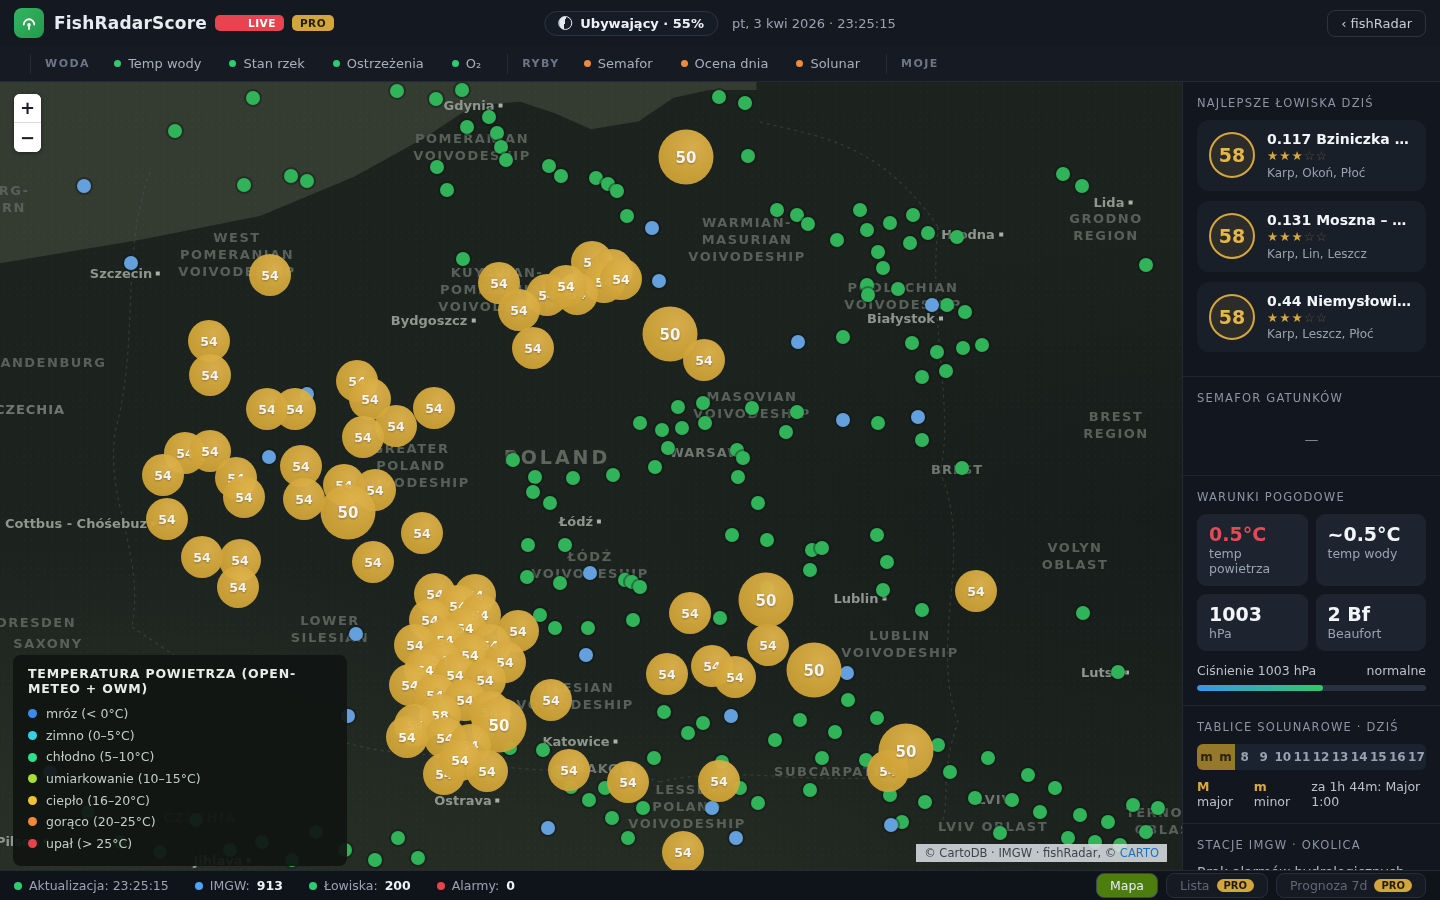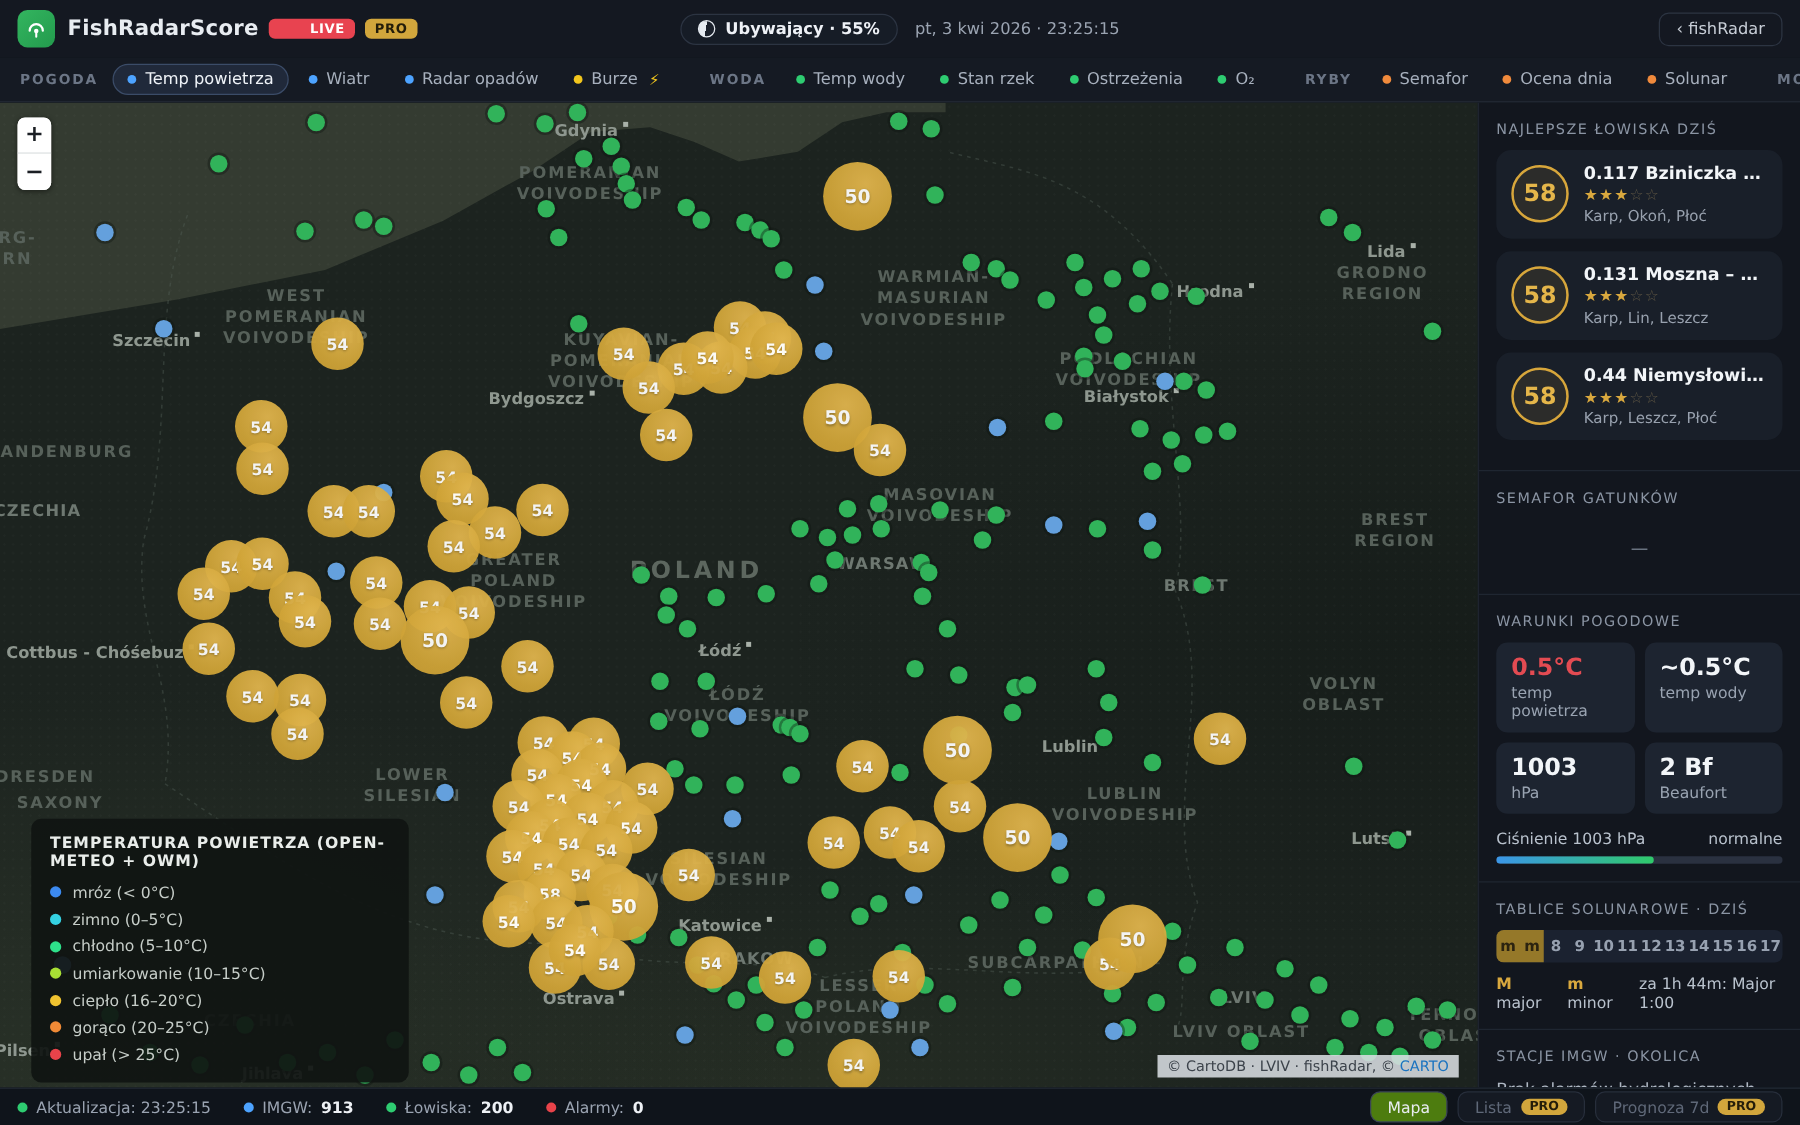--- a/index.html
+++ b/index.html
@@ -38,34 +38,34 @@
       radial-gradient(700px 300px at 55% 100%, rgba(55,64,44,.32), transparent 60%),
       radial-gradient(800px 420px at 100% 55%, rgba(17,23,21,.55), transparent 70%),
       #1c231f; }
   .map::after { content:""; position:absolute; inset:0; background-image:radial-gradient(rgba(255,255,255,.018) 1px, transparent 1px); background-size:7px 7px; pointer-events:none; }
   .sea { position:absolute; inset:0; background:#343b31;
     clip-path:polygon(0% 0%,64% 0%,64% 1%,60% 1%,57% 2%,54% 5%,50% 6%,47% 4%,44% 2.5%,40% 3%,36% 7%,30% 12%,22% 17%,12% 20%,0% 23%); }
   svg.borders { position:absolute; inset:0; width:100%; height:100%; opacity:.4; }
   .rlabel { position:absolute; transform:translate(-50%,-50%); color:#57615a; font-size:13px; font-weight:bold; letter-spacing:1.5px; text-align:center; white-space:pre-line; line-height:1.3; z-index:1; }
   .rlabel.big { font-size:19px; letter-spacing:3px; color:#5d675f; }
   .rlabel.caps { color:#6e7871; letter-spacing:1px; }
-  .city { position:absolute; transform:translate(-50%,-50%); color:#8e978f; font-size:13px; font-weight:bold; white-space:nowrap; z-index:2; display:flex; align-items:flex-start; gap:4px; }
+  .city { position:absolute; transform:translate(-50%,-50%); color:#8e978f; font-size:13px; font-weight:bold; white-space:nowrap; z-index:2; display:flex; align-items:center; gap:4px; }
   .city i { width:4px; height:4px; background:#a9b1a9; display:inline-block; }
   .gdot,.bdot { position:absolute; width:14px; height:14px; border-radius:50%; transform:translate(-50%,-50%); box-shadow:0 0 0 2px rgba(14,21,17,.38); z-index:3; }
   .gdot { background:#31b35a; }
   .bdot { background:#64a0dd; }
   .marker { position:absolute; width:42px; height:42px; border-radius:50%; transform:translate(-50%,-50%);
     background:radial-gradient(circle at 62% 32%, #e0b54e 0%, #d0a438 62%, #c99d34 100%);
     opacity:.95; color:#fff; font-size:12.5px; font-weight:bold; display:flex; align-items:center; justify-content:center;
     text-shadow:0 1px 2px rgba(0,0,0,.3); z-index:4; cursor:pointer; }
   .marker.big { width:55px; height:55px; font-size:15px; }
   .zoomctl { position:absolute; left:14px; top:12px; width:27px; background:#fff; border-radius:6px; overflow:hidden; z-index:6; box-shadow:0 1px 4px rgba(0,0,0,.4); }
   .zoomctl button { display:block; width:27px; height:29px; background:#fff; border:none; font-size:18px; font-weight:bold; color:#1b1f24; cursor:pointer; font-family:inherit; line-height:1; }
   .zoomctl button:first-child { border-bottom:1px solid #d8dbdd; }
-  .legend { position:absolute; left:25px; top:573px; width:302px; background:rgba(16,20,18,.93); border-radius:8px; padding:11px 15px 12px; z-index:6; }
+  .legend { position:absolute; left:13px; top:573px; width:334px; background:rgba(16,20,18,.93); border-radius:8px; padding:11px 15px 12px; z-index:6; }
   .legend-title { font-size:12.5px; font-weight:bold; letter-spacing:.8px; color:#e9edea; margin-bottom:7px; }
   .litem { display:flex; align-items:center; gap:9px; font-size:12.5px; color:#c6cdc8; line-height:1.73; }
   .litem i { width:9px; height:9px; border-radius:50%; flex:0 0 9px; }
   .attribution { position:absolute; right:15px; bottom:8px; background:rgba(216,221,225,.88); color:#3c434b; font-size:11.5px; padding:2px 8px; z-index:6; }
   .attribution a { color:#1a73c0; text-decoration:none; cursor:pointer; }
 
   
   aside { width:258px; flex:0 0 258px; background:#12161e; border-left:1px solid #232a36; overflow:hidden; }
   aside section { border-bottom:1px solid #1f2631; padding:12px 14px 14px; }
   aside h3 { font-size:11.5px; font-weight:normal; color:#8b95a4; letter-spacing:1.2px; margin:2px 0 10px; }
@@ -124,40 +124,20 @@
       <div class="moonpill">
         <span class="moonicon"></span>
         <span>Ubywający · 55%</span>
       </div>
       <div class="datetime">pt, 3 kwi 2026 · 23:25:15</div>
     </div>
     <button class="backbtn">‹ fishRadar</button>
   </header>
 
   <nav id="navbar">
-      <div class="ngroup">
-        <span class="nglabel">POGODA</span>
-        <div class="npill active">
-          <i class="ndot" style="background: rgb(77, 163, 255);"></i>
-          <span>Temp powietrza</span>
-        </div>
-        <div class="npill">
-          <i class="ndot" style="background: rgb(77, 163, 255);"></i>
-          <span>Wiatr</span>
-        </div>
-        <div class="npill">
-          <i class="ndot" style="background: rgb(77, 163, 255);"></i>
-          <span>Radar opadów</span>
-        </div>
-        <div class="npill">
-          <i class="ndot" style="background: rgb(242, 198, 29);"></i>
-          <span>Burze</span>
-          <span class="ntrail">⚡</span>
-        </div>
-      </div>
       <span class="ndivider"></span>
       <div class="ngroup">
         <span class="nglabel">WODA</span>
         <div class="npill">
           <i class="ndot" style="background: rgb(46, 204, 113);"></i>
           <span>Temp wody</span>
         </div>
         <div class="npill">
           <i class="ndot" style="background: rgb(46, 204, 113);"></i>
           <span>Stan rzek</span>
@@ -609,21 +589,21 @@
               <i style="background: rgb(240, 138, 54);"></i>
               <span>gorąco (20–25°C)</span>
             </div>
             <div class="litem">
               <i style="background: rgb(232, 67, 74);"></i>
               <span>upał (&gt; 25°C)</span>
             </div>
           </div>
       </div>
       <div class="attribution">
-        <span>© CartoDB · LVIV · fishRadar, © </span><a>CARTO</a>
+        <span>© CartoDB · IMGW · fishRadar, © </span><a>CARTO</a>
       </div>
     </div>
 
     <aside>
       <section>
         <h3>NAJLEPSZE ŁOWISKA DZIŚ</h3>
         <div id="spotcards">
             <div class="spotcard">
               <div class="score">58</div>
               <div class="spotinfo">

